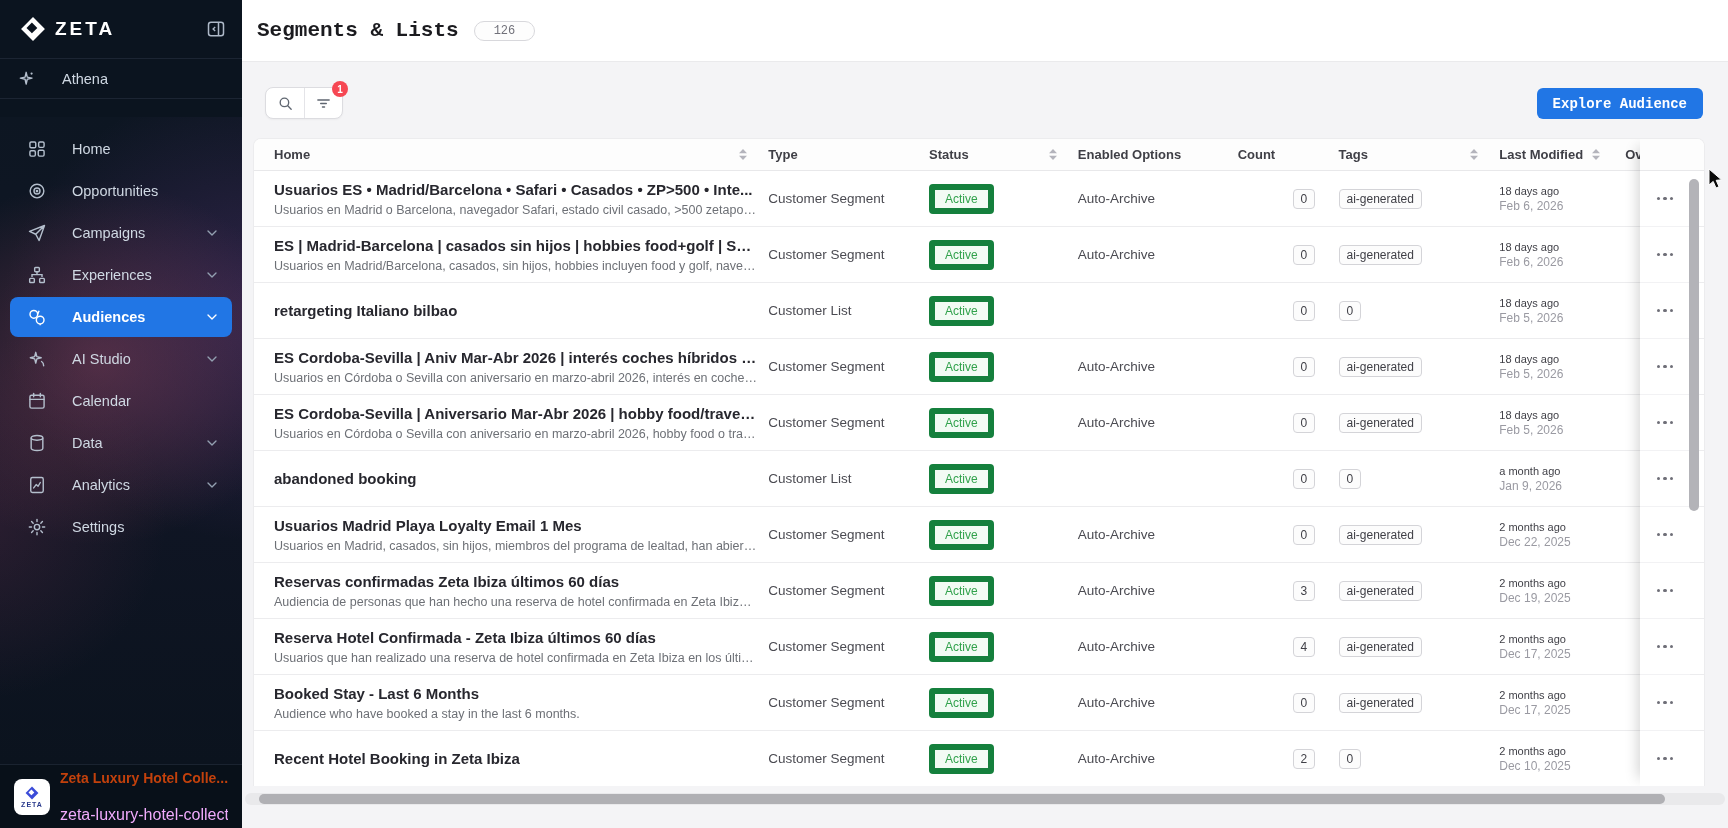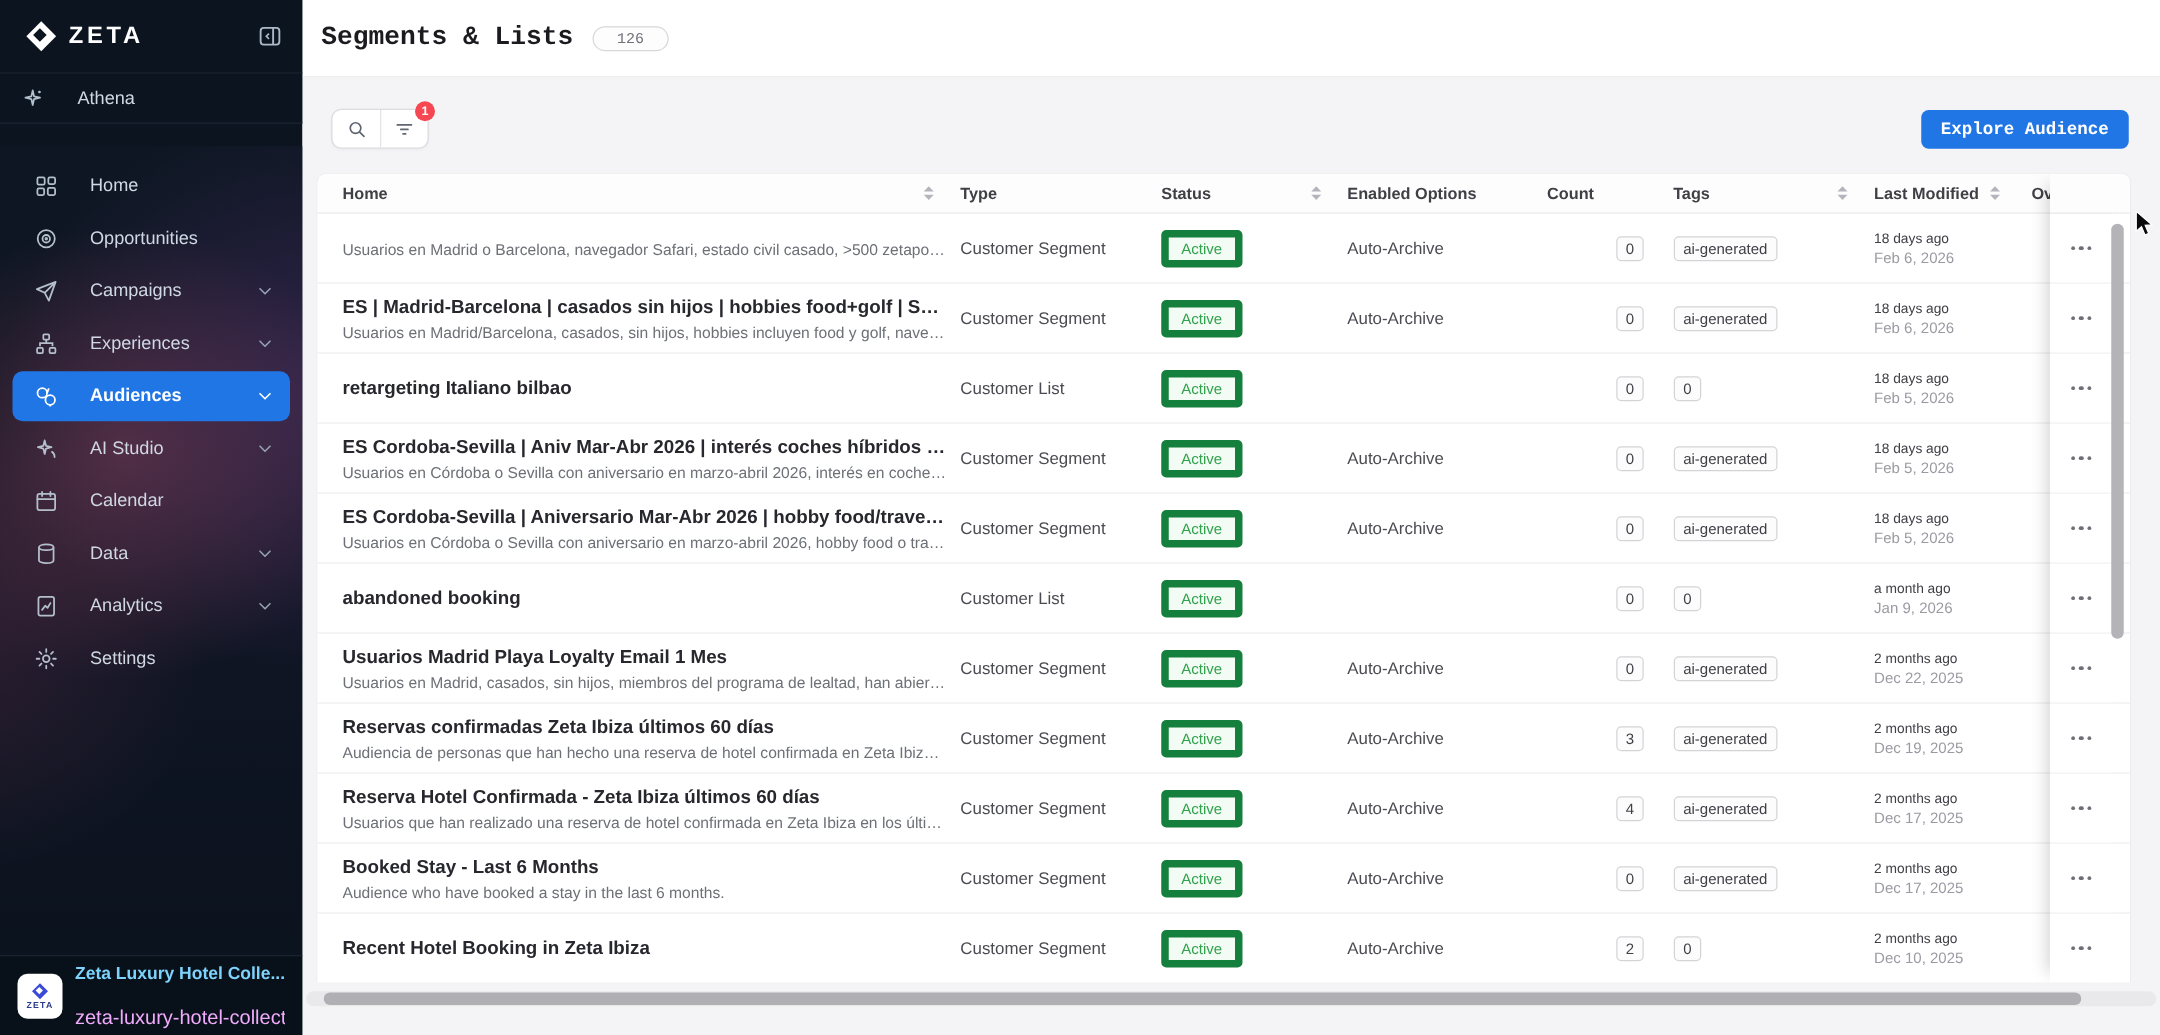--- a/index.html
+++ b/index.html
@@ -26,21 +26,21 @@
   .nav-label { color:#cfd8e3; font-size:14.5px; margin-left:13px; flex:1; white-space:nowrap; }
   .nav-chevron { width:16px; height:16px; color:#93a0b1; }
   .nav-item.active { background:#2176e5; }
   .nav-item.active .nav-label { color:#fff; font-weight:bold; }
   .nav-item.active .icon, .nav-item.active .nav-chevron { color:#fff; }
   .sb-footer { position:absolute; left:0; right:0; bottom:0; height:64px; background:#081019; border-top:1px solid #1a2330; display:flex; align-items:center; padding:0 14px; gap:10px; z-index:3; }
   .ws-badge { width:36px; height:36px; background:#fff; border-radius:8px; display:flex; flex-direction:column; align-items:center; justify-content:center; flex:0 0 36px; }
   .ws-badge .bd-diamond { width:14px; height:14px; }
   .ws-badge .bd-text { font-size:7px; font-weight:bold; color:#2a3a8c; letter-spacing:1px; margin-top:1px; }
   .ws-meta { overflow:hidden; }
-  .ws-title { color:#7dd3fc; font-size:14px; font-weight:bold; white-space:nowrap; }
+  .ws-title { color:#c2410c; font-size:14px; font-weight:bold; white-space:nowrap; }
   .ws-slug { color:#f0abfc; font-size:16px; margin-top:20px; white-space:nowrap; }
 
   
   .main-header { position:absolute; left:242px; top:0; right:0; height:62px; background:#fff; border-bottom:1px solid #eaeaec; display:flex; align-items:center; padding-left:15px;font-family:Liberation Mono, monospace; }
   .page-title { font-size:21px; font-weight:bold; color:#1b1b1f; }
   .count-pill { margin-left:15px; font-size:12px; color:#71717a; border:1px solid #d8d8dc; border-radius:10px; padding:2px 19px; background:#fdfdfd; }
 
   .content { position:absolute; left:242px; top:62px; right:0; bottom:0; background:#f4f4f6; }
 
   
@@ -310,20 +310,21 @@
             <polygon points="5,12 1,7.8 9,7.8" fill="#b4b4bc"></polygon>
           </svg>
         </div>
         <div class="hcell c-owner">
           <span>Ov</span>
         </div>
       </div>
     <div id="tbody">
   <div class="trow">
     <div class="cell c-name">
+      <div class="rname">Usuarios ES • Madrid/Barcelona • Safari • Casados • ZP&gt;500 • Inte...</div>
       <div class="rdesc">Usuarios en Madrid o Barcelona, navegador Safari, estado civil casado, &gt;500 zetapoint...</div>
     </div>
     <div class="cell c-type">Customer Segment</div>
     <div class="cell c-status">
             <span class="badge-active">Active</span>
           </div>
     <div class="cell c-enabled">Auto-Archive</div>
     <div class="cell c-count">
             <span class="chip">0</span>
           </div>

